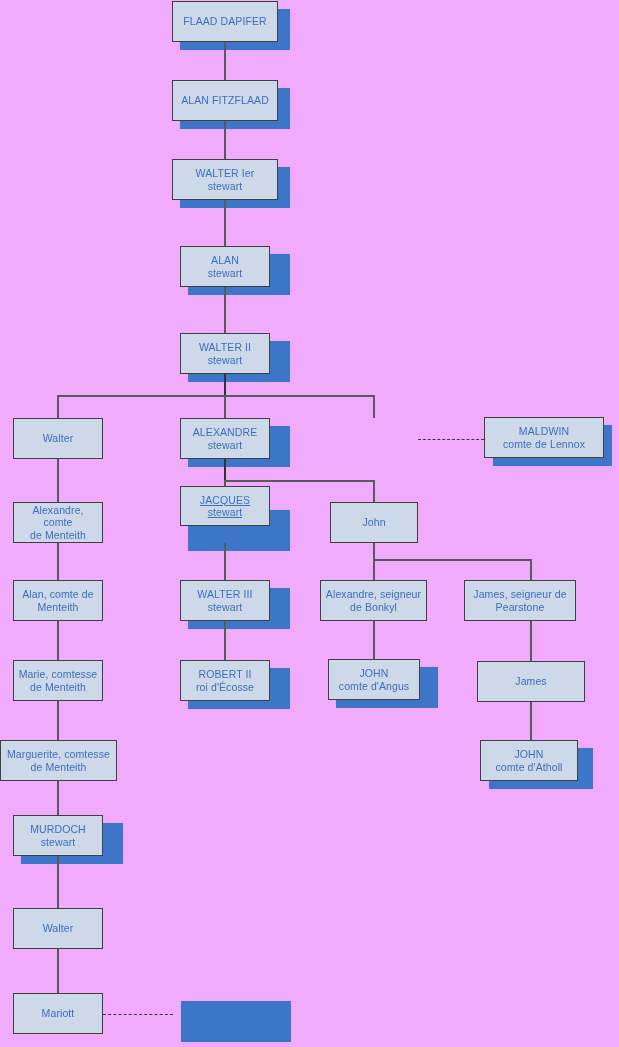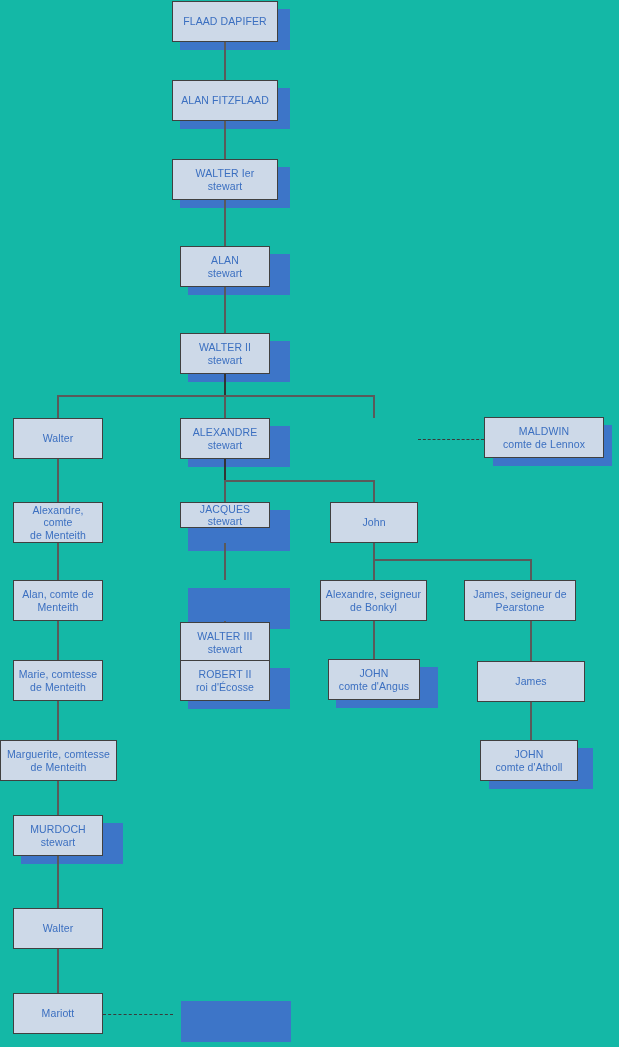--- a/index.html
+++ b/index.html
@@ -7,21 +7,21 @@
     padding: 0;
     background: #ffffff;
   }
   body {
     font-family: "Liberation Sans", sans-serif;
   }
   #canvas {
     position: relative;
     width: 619px;
     height: 1047px;
-    background: #14b8a6;
+    background: #f0abfc;
     overflow: hidden;
   }
   .node {
     position: absolute;
     box-sizing: border-box;
     background: #cdd9e8;
     border: 1.5px solid #404040;
     color: #3b6fc0;
     font-size: 10.5px;
     line-height: 12.5px;
@@ -148,33 +148,33 @@
 
 
   <div class="node" style="left:484px; top:417px; width:120px; height:41px;">
     <span class="label"><span>MALDWIN</span><br><span>comte de Lennox</span></span>
   </div>
 
   <div class="node" style="left:13px; top:502px; width:90px; height:41px;">
     <span class="label"><span>Alexandre, comte</span><br><span>de Menteith</span></span>
   </div>
 
-  <div class="node" style="left:180px; top:502px; width:90px; height:26px;">
+  <div class="node" style="left:180px; top:486px; width:90px; height:40px;text-decoration:underline;">
     <span class="label"><span>JACQUES</span><br><span>stewart</span></span>
   </div>
 
   <div class="node" style="left:330px; top:502px; width:88px; height:41px;">
     <span class="label"><span>John</span></span>
   </div>
 
   <div class="node" style="left:13px; top:580px; width:90px; height:41px;">
     <span class="label"><span>Alan, comte de</span><br><span>Menteith</span></span>
   </div>
 
-  <div class="node" style="left:180px; top:580px; width:90px; height:41px;margin-top:42px;">
+  <div class="node" style="left:180px; top:580px; width:90px; height:41px;">
     <span class="label"><span>WALTER III</span><br><span>stewart</span></span>
   </div>
 
   <div class="node" style="left:320px; top:580px; width:107px; height:41px;">
     <span class="label"><span>Alexandre, seigneur</span><br><span>de Bonkyl</span></span>
   </div>
 
   <div class="node" style="left:464px; top:580px; width:112px; height:41px;">
     <span class="label"><span>James, seigneur de</span><br><span>Pearstone</span></span>
   </div>

